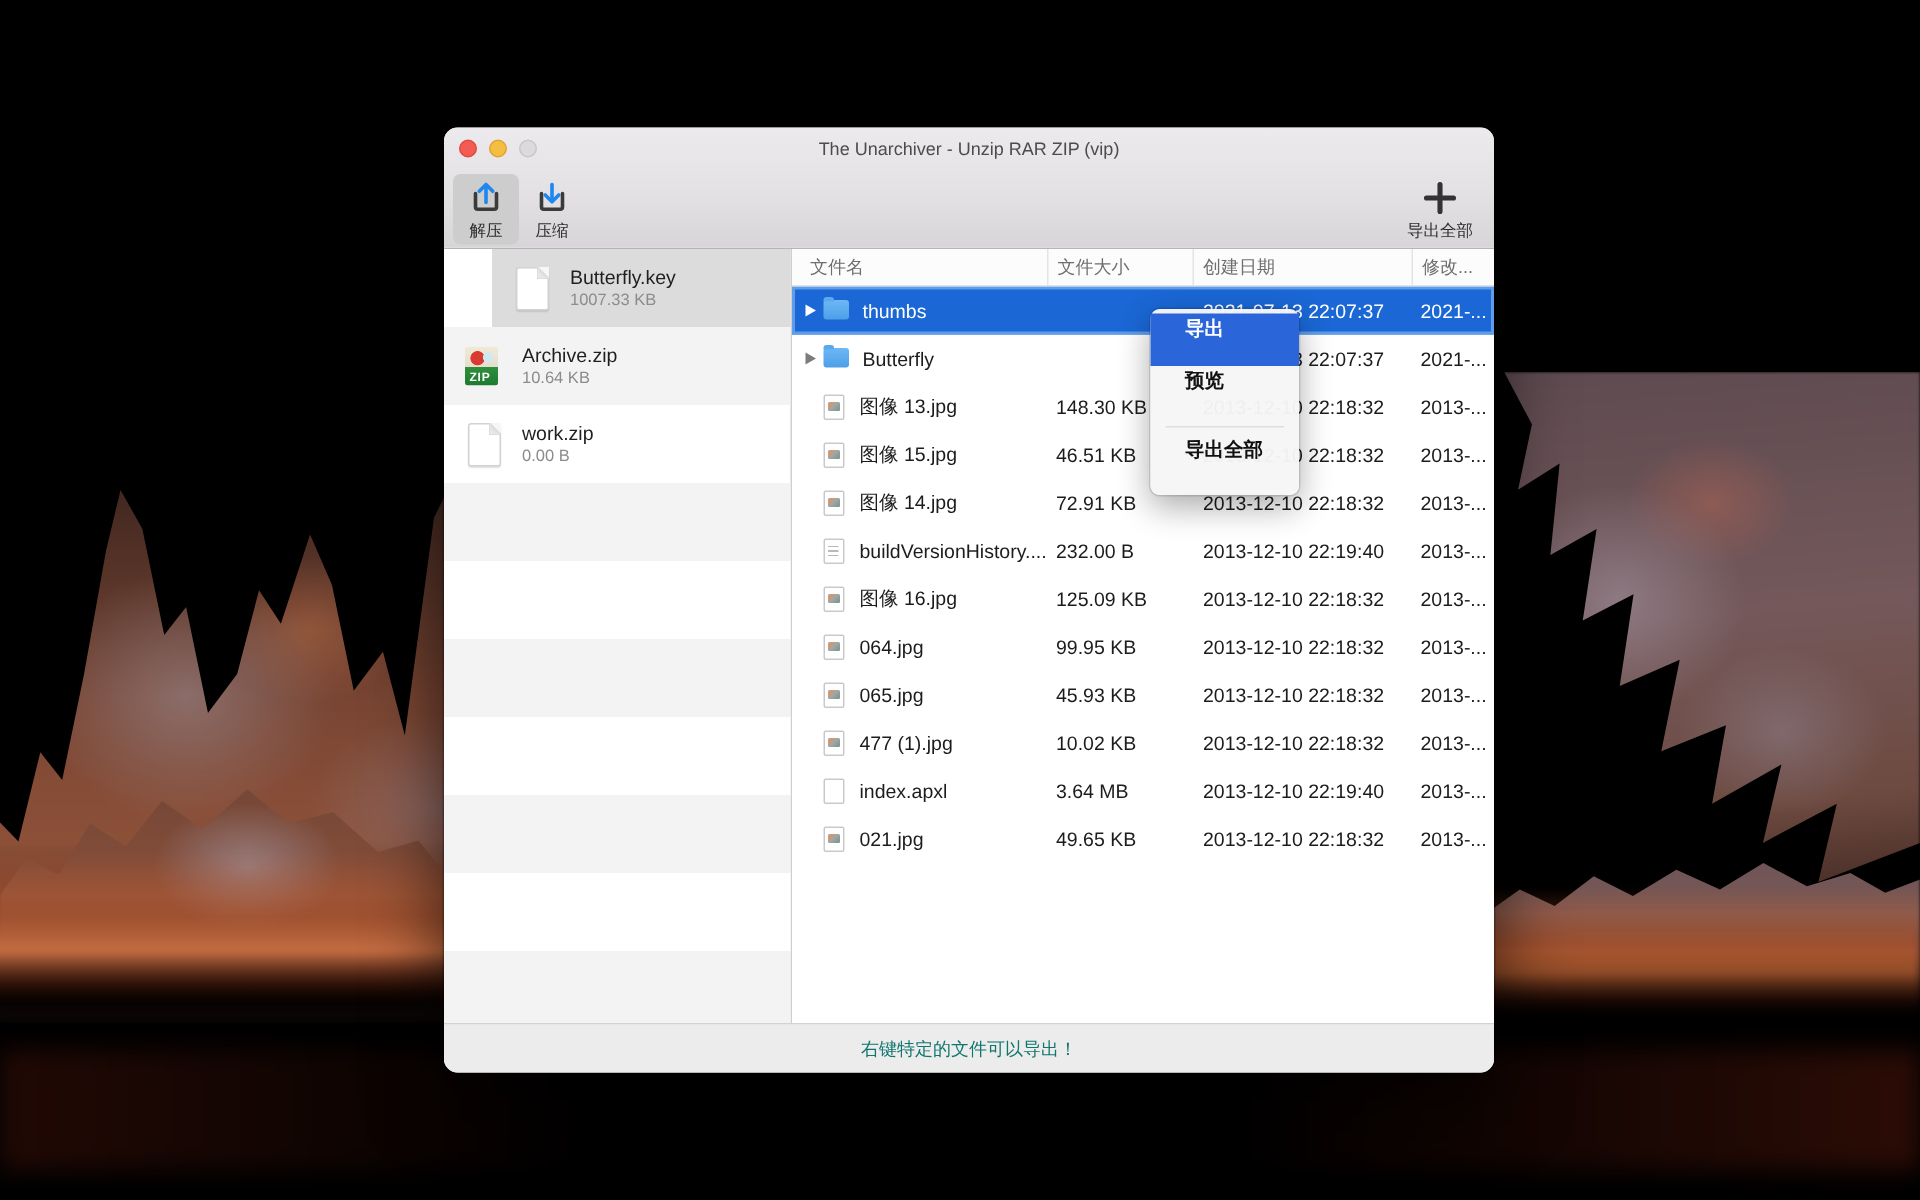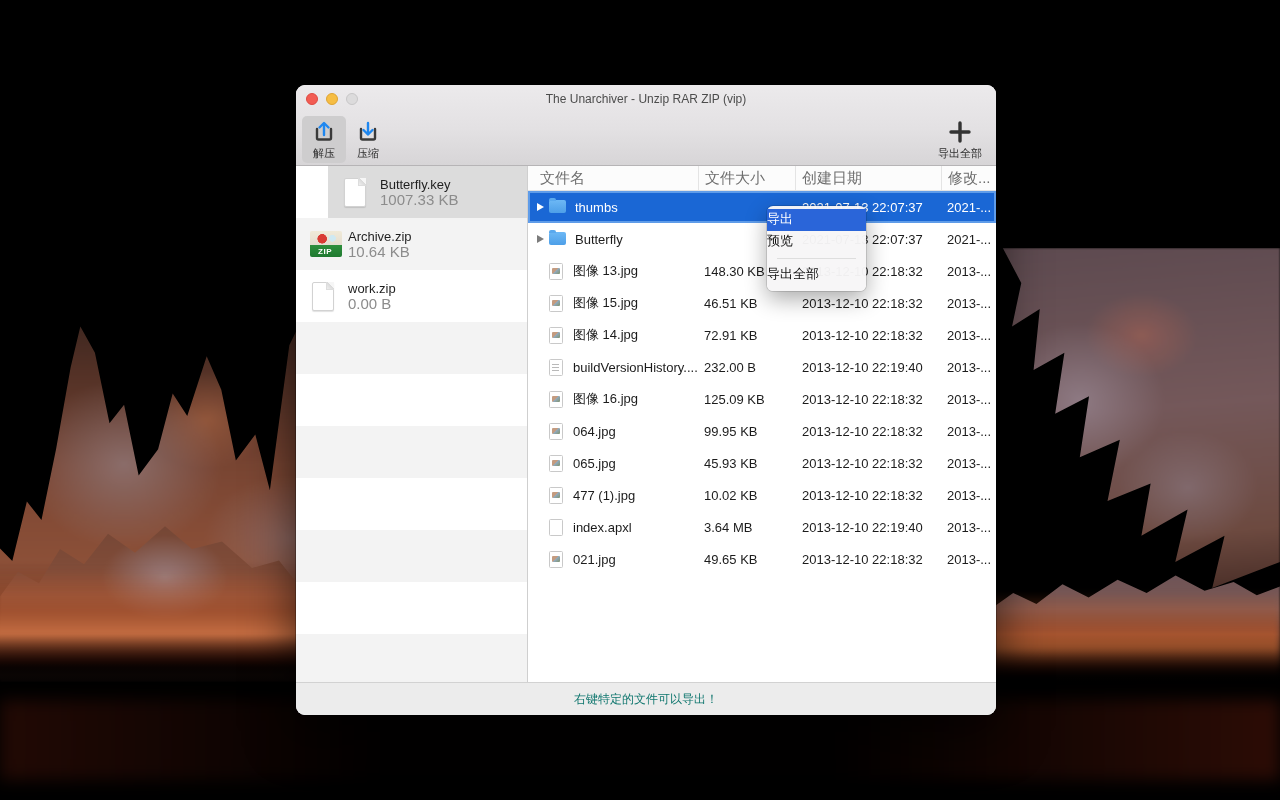--- a/index.html
+++ b/index.html
@@ -74,36 +74,36 @@
   
   .sidebar{width:231px;border-right:1px solid #cfcfcf;display:flex;flex-direction:column;}
   .side-item{height:52px;display:flex;align-items:center;padding-left:14px;box-sizing:border-box;}
   .side-item.shade{background:#f3f3f3;}
   .side-item.selected{background:#dcdcdc;margin-left:32px;}
   .side-ic{width:26px;height:30px;margin-right:12px;position:relative;flex:0 0 26px;}
   .doc-page{position:absolute;left:2px;top:1px;width:20px;height:27px;background:#fff;
     border:1px solid #d2d2d2;border-radius:2px;box-shadow:0 1px 1px rgba(0,0,0,.12);}
   .doc-page::after{content:"";position:absolute;right:-1px;top:-1px;width:7px;height:7px;
     background:linear-gradient(225deg,#f6f6f6 48%,#dadada 50%,#efefef);border-left:1px solid #ddd;border-bottom:1px solid #ddd;}
-  .zip-ic{position:absolute;left:0;top:2px;width:32px;height:26px;border-radius:2px;overflow:hidden;
+  .zip-ic{position:absolute;left:0;top:2px;width:22px;height:26px;border-radius:2px;overflow:hidden;
     background:
       radial-gradient(8px 8px at 70% 28%, #cfe9f2 0 40%, transparent 45%),
       radial-gradient(10px 10px at 38% 30%, #d93b33 0 45%, transparent 50%),
       linear-gradient(180deg,#f0ead8 0%,#e5ded0 52%,#2e8f3c 53%,#1f7a30 100%);}
   .zip-ic span{position:absolute;left:0;right:2px;bottom:1px;text-align:center;color:#fff;
     font-size:8px;font-weight:bold;letter-spacing:.5px;}
   .side-name{font-size:13px;color:#1f1f1f;line-height:16px;}
-  .side-size{font-size:15px;color:#8c8c8c;line-height:14px;}
+  .side-size{font-size:11px;color:#8c8c8c;line-height:14px;}
   .side-fill{flex:1;background:repeating-linear-gradient(180deg,#f3f3f3 0 52px,#ffffff 52px 104px);}
 
   
   .filetable{flex:1;display:flex;flex-direction:column;min-width:0;position:relative;}
   .thead{height:24px;display:flex;align-items:center;border-bottom:1px solid #e2e2e2;
     background:#fcfcfc;flex:0 0 24px;}
-  .th{font-size:15px;color:#6e6e6e;box-sizing:border-box;height:100%;display:flex;align-items:center;
+  .th{font-size:12px;color:#6e6e6e;box-sizing:border-box;height:100%;display:flex;align-items:center;
     border-left:1px solid #e4e4e4;padding-left:6px;white-space:nowrap;overflow:hidden;}
   .th:first-child{border-left:none;padding-left:12px;}
   .c-name{width:170px;flex:0 0 170px;}
   .c-size{width:97px;flex:0 0 97px;}
   .c-created{width:146px;flex:0 0 146px;}
   .c-mod{flex:1;min-width:0;}
   .tbody{flex:1;overflow:hidden;}
   .row{height:32px;display:flex;align-items:center;font-size:13px;color:#1c1c1c;}
   .row .cell{box-sizing:border-box;white-space:nowrap;overflow:hidden;}
   .row .cell.c-name{display:flex;align-items:center;padding-left:6px;}
@@ -132,21 +132,21 @@
 
   
   .statusbar{height:32px;flex:0 0 32px;border-top:1px solid #d2d2d2;background:#ececec;
     border-radius:0 0 9px 9px;display:flex;align-items:center;justify-content:center;}
   .statusbar span{font-size:12px;color:#0f766e;}
 
   
   .cmenu{position:absolute;left:471px;top:121px;width:99px;box-sizing:border-box;
     background:rgba(247,246,247,.97);border-radius:6px;padding:3px 0 5px;
     box-shadow:0 8px 22px rgba(0,0,0,.33),0 0 0 1px rgba(0,0,0,.12);z-index:30;}
-  .cmenu .mi{height:22px;line-height:19px;font-size:13px;color:#111;white-space:nowrap;}
+  .cmenu .mi{height:35px;line-height:19px;font-size:13px;color:#111;padding-left:23px;white-space:nowrap;font-weight:bold;}
   .cmenu .mi.hl{background:#2a65d9;color:#fff;}
   .cmenu .sep{height:11px;position:relative;}
   .cmenu .sep::after{content:"";position:absolute;left:10px;right:10px;top:5px;height:1px;background:#dedede;}
 </style>
 </head>
 <body>
 
 <div class="stage">
 
   <div class="wall rock rock-left"></div>

